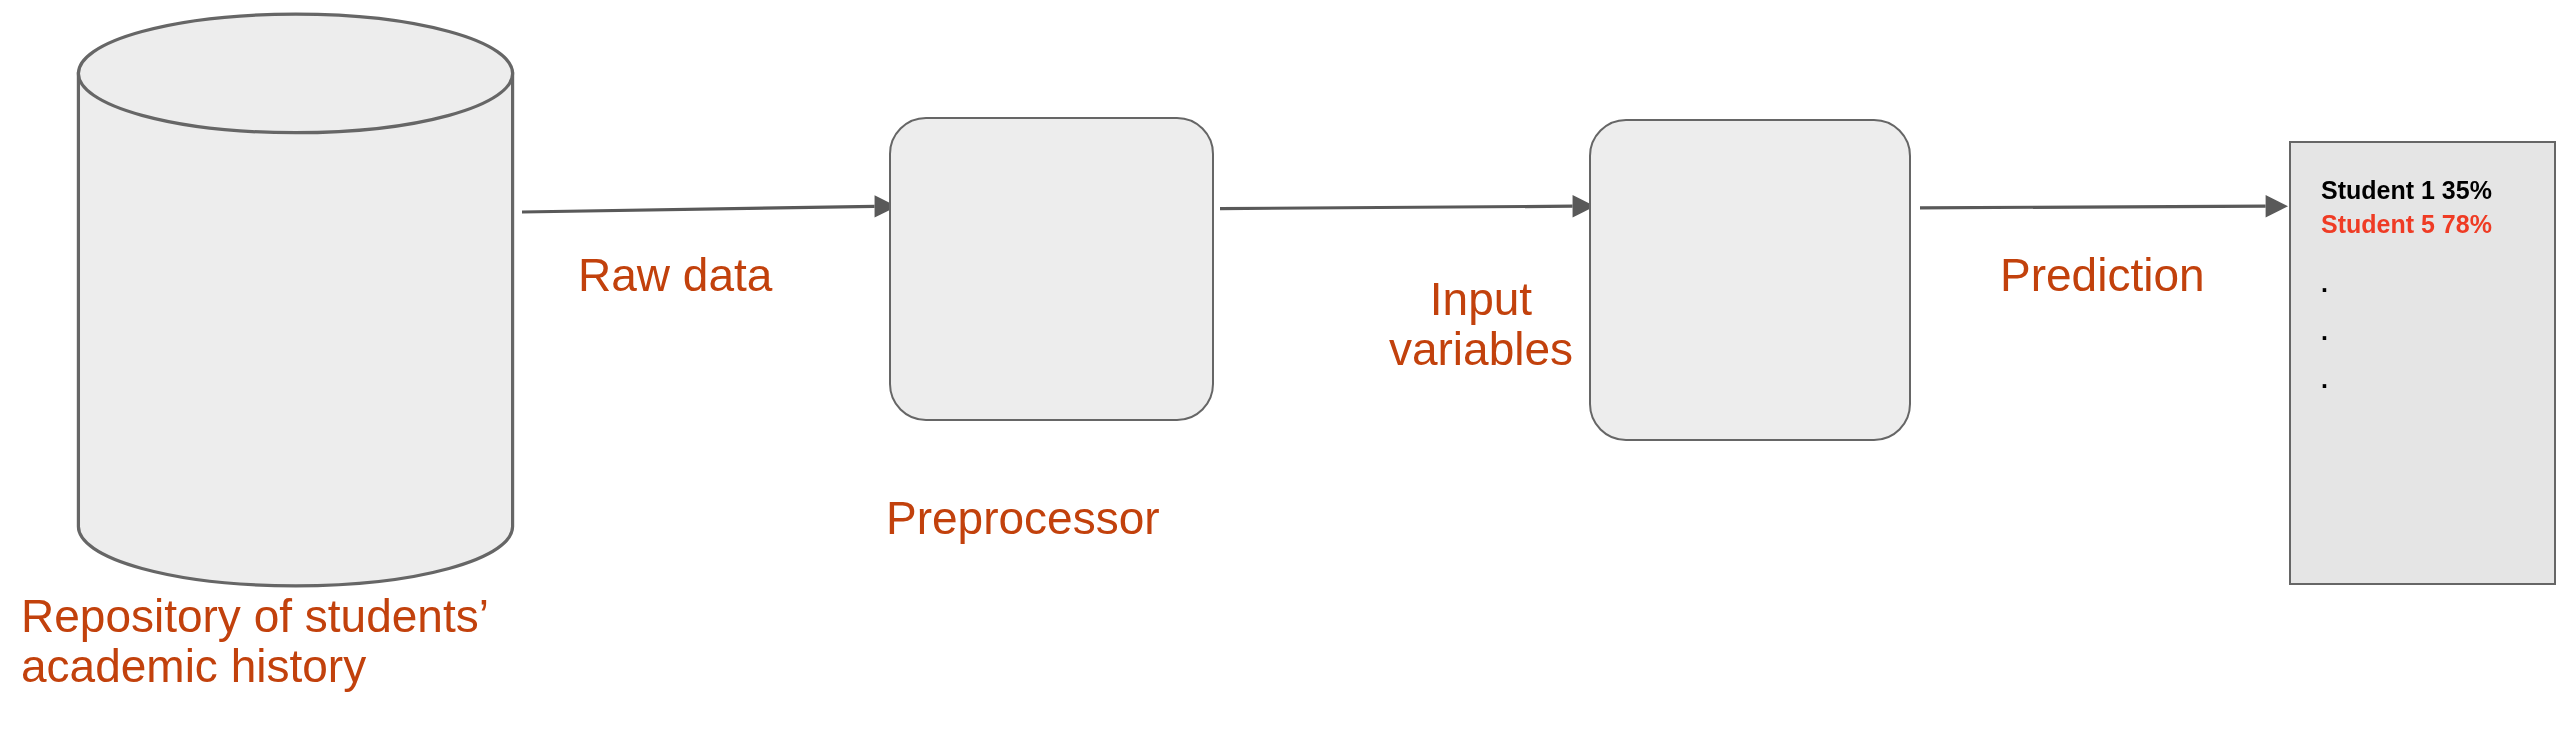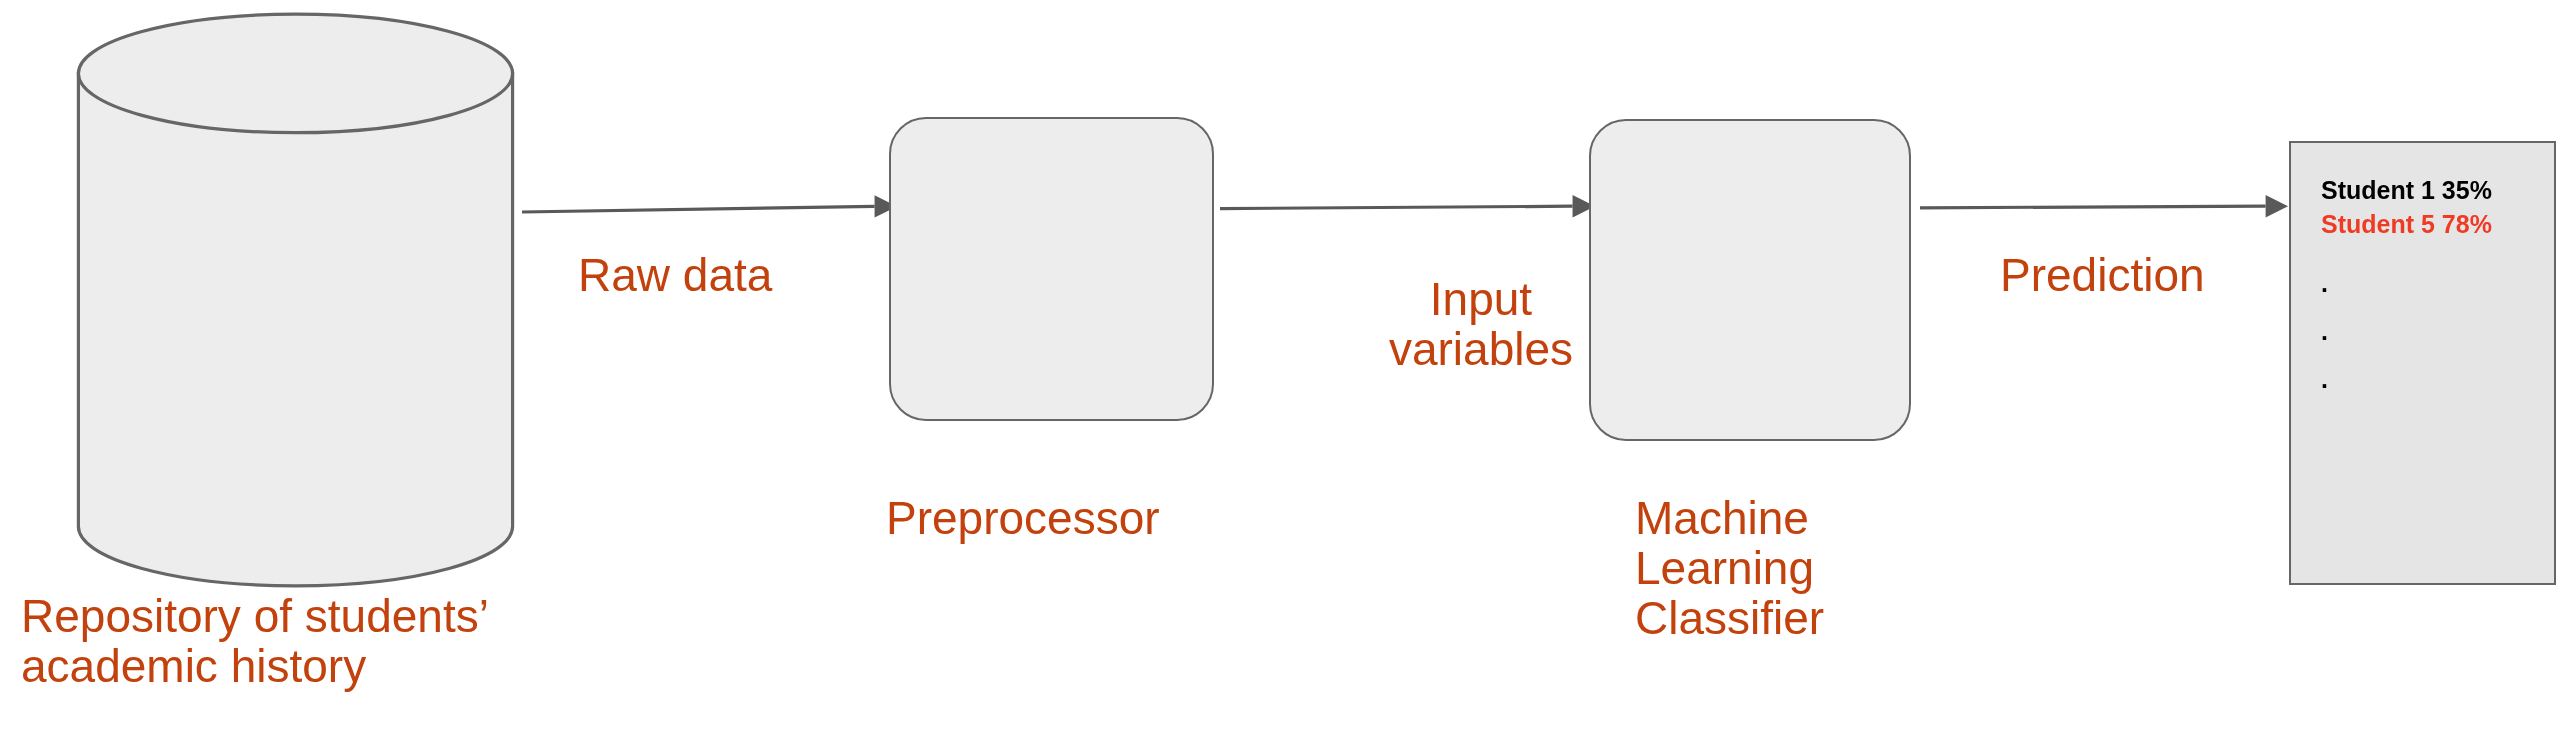--- a/index.html
+++ b/index.html
@@ -132,23 +132,20 @@
   <div class="abs arrow" id="arrow-input-vars">
     <svg viewBox="0 0 468 40" preserveAspectRatio="none" aria-hidden="true">
       <line x1="0" y1="22" x2="440" y2="19" stroke="#595959" stroke-width="4"></line>
       <polygon points="440,5 468,19 440,33" fill="#595959"></polygon>
     </svg>
   </div>
   <div class="abs label" id="label-input-vars">Input
 variables</div>
 
   <div class="abs process-box" id="ml-box"></div>
-  <div class="abs label" id="label-ml-classifier">Machine
-Learning
-Classifier</div>
 
   <div class="abs arrow" id="arrow-prediction">
     <svg viewBox="0 0 460 40" preserveAspectRatio="none" aria-hidden="true">
       <line x1="0" y1="21" x2="432" y2="19" stroke="#595959" stroke-width="4"></line>
       <polygon points="432,5 460,19 432,33" fill="#595959"></polygon>
     </svg>
   </div>
   <div class="abs label" id="label-prediction">Prediction</div>
 
   <div class="abs" id="prediction-panel">

